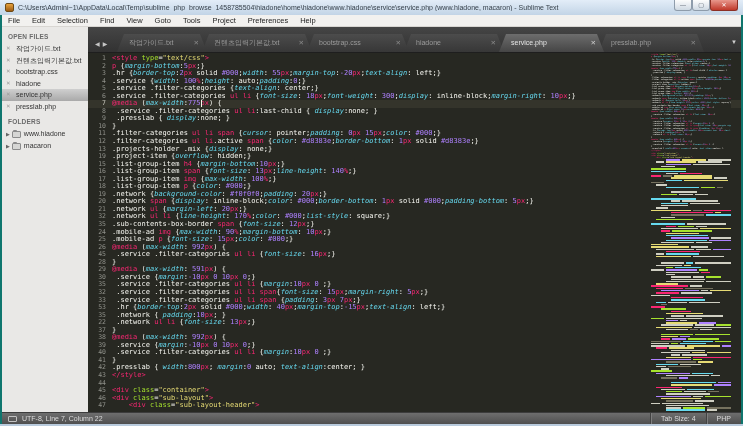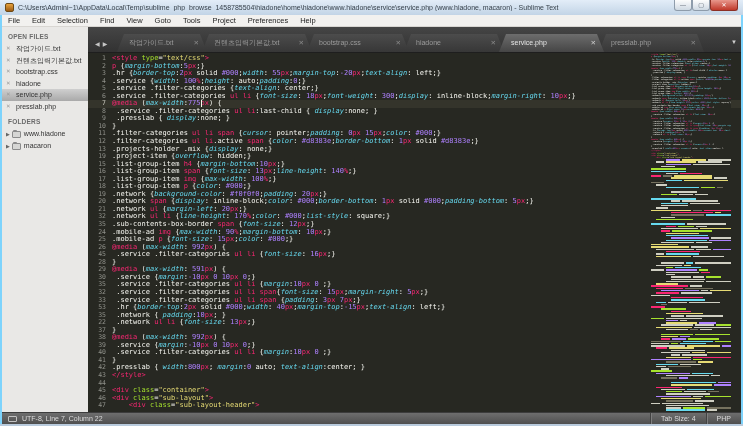--- a/index.html
+++ b/index.html
@@ -1,17 +1,17 @@
 <!DOCTYPE html>
 <html><head>
 <meta charset="utf-8">
 <style>
   html,body{margin:0;padding:0;background:#9aa7b5;}
   *{box-sizing:border-box;}
-  .window{position:relative;width:743px;height:426px;background:#7dd3fc;font-family:"Liberation Sans",sans-serif;overflow:hidden;box-shadow:0 0 4px rgba(0,0,0,.4);}
+  .window{position:relative;width:743px;height:426px;background:#0f766e;font-family:"Liberation Sans",sans-serif;overflow:hidden;box-shadow:0 0 4px rgba(0,0,0,.4);}
   
   .titlebar{position:absolute;left:0;top:0;width:743px;height:15px;background:linear-gradient(#e3edf8,#c2d4e6);display:flex;align-items:center;}
   .app-icon{width:9px;height:9px;margin:0 4px 0 5px;background:linear-gradient(#e8a33d,#9c5a12);border:1px solid #6d4a16;border-radius:2px;flex:none;}
   .title-text{font-size:7px;color:#37414b;white-space:nowrap;overflow:hidden;max-width:600px;}
   .win-controls{position:absolute;right:5px;top:0;display:flex;}
   .win-btn{height:11px;border:1px solid #8e9cab;border-top:none;border-radius:0 0 3px 3px;font-size:6px;line-height:10px;text-align:center;color:#4a5560;background:linear-gradient(#fdfdfd,#cfd9e3);}
   .win-btn.min,.win-btn.max{width:18px;}
   .win-btn.close{width:28px;background:linear-gradient(#e8978c,#c0392b);color:#fff;border-color:#8d2f24;}
   
   .menubar{position:absolute;left:2px;top:15px;width:739px;height:12px;background:#f2f1ef;display:flex;align-items:center;border-bottom:1px solid #d8d6d2;}

